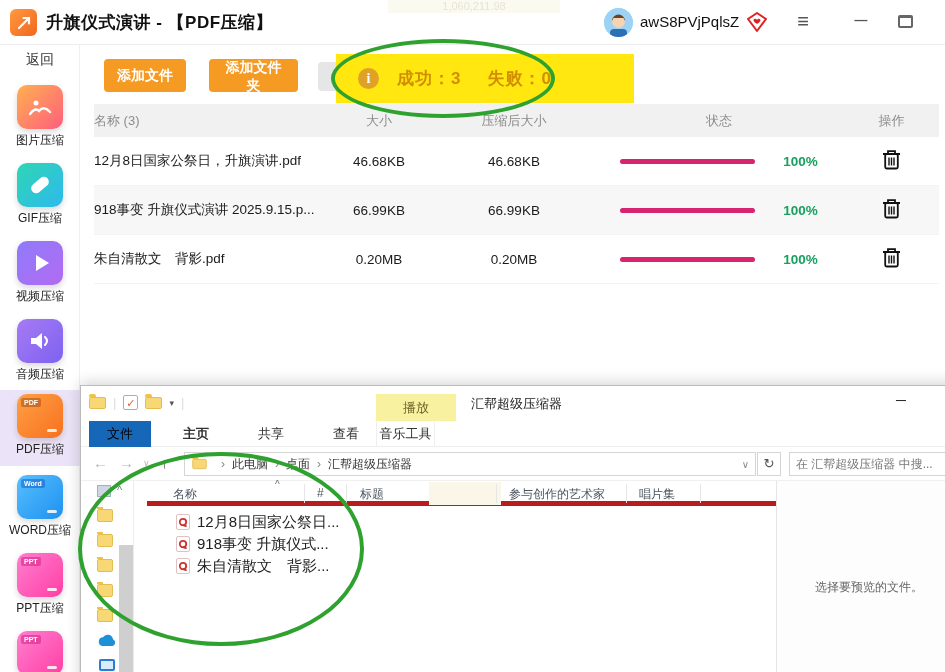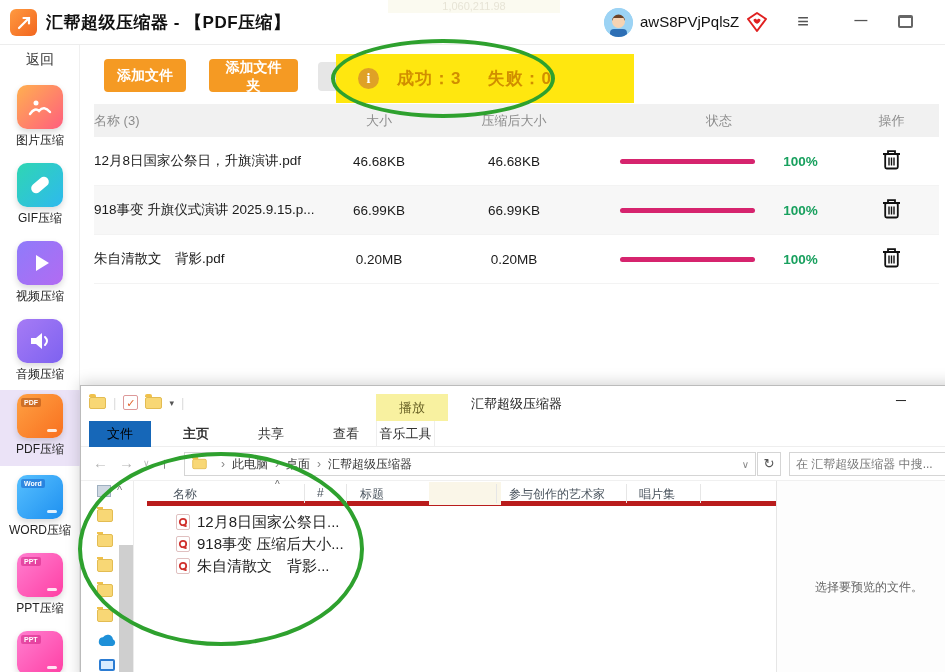--- a/index.html
+++ b/index.html
@@ -79,21 +79,21 @@
   
   .explorer { position:absolute; left:80px; top:385px; width:880px; height:300px; background:#fff;
               border:1px solid #bbb; box-shadow:0 -2px 14px rgba(0,0,0,.18); z-index:10; }
   .ex-titlebar { position:relative; height:35px; background:#fff; }
   .qat { position:absolute; left:8px; top:9px; display:flex; align-items:center; gap:7px; }
   .mini-folder { position:relative; width:17px; height:12px; background:#F8D775; border:1px solid #E3BC52; border-radius:2px; }
   .mini-folder::before { content:""; position:absolute; left:-1px; top:-4px; width:7px; height:3px; background:#F0C14B; border-radius:2px 2px 0 0; }
   .mini-check { width:15px; height:15px; border:1px solid #d99; border-radius:2px; color:#E0622A; font-size:11px;
                 line-height:14px; text-align:center; background:#fff; }
   .qat-sep { color:#ddd; font-size:13px; } .qat-dd { font-size:9px; color:#555; }
-  .play-tab { position:absolute; left:295px; top:8px; width:72px; height:27px; background:#F8F1A0;
+  .play-tab { position:absolute; left:295px; top:8px; width:80px; height:27px; background:#F8F1A0;
               color:#6b6428; font-size:13px; text-align:center; line-height:27px; }
   .ex-title { position:absolute; left:390px; top:9px; font-size:13px; color:#222; }
   .ex-min { position:absolute; left:815px; top:6px; font-size:14px; color:#222; }
   .ex-tabs { position:relative; height:26px; border-bottom:1px solid #eee; font-size:13px; }
   .ex-tab { position:absolute; top:0; height:26px; line-height:26px; text-align:center; color:#333; cursor:pointer; }
   .tab-file { left:8px; width:62px; background:#1667B8; color:#000000; }
   .tab-home { left:85px; width:60px;font-weight:bold; } .tab-share { left:160px; width:60px; }
   .tab-view { left:235px; width:60px; }
   .tab-music { left:295px; width:59px; border-left:1px solid #eee; border-right:1px solid #eee; }
   .ex-addr { position:relative; height:34px; border-bottom:1px solid #f0f0f0; }
@@ -140,21 +140,21 @@
 <div class="stage">
 
   <div>
 
     <div class="titlebar">
       <div class="logo">
         <svg width="16" height="16" viewBox="0 0 16 16">
             <path d="M3 13 L13 3 M7.5 3 H13 V8.5" stroke="#fff" stroke-width="2.2" fill="none" stroke-linecap="round"></path>
           </svg>
       </div>
-      <span class="app-title">汇帮超级压缩器  -  【PDF压缩】</span>
+      <span class="app-title">升旗仪式演讲  -  【PDF压缩】</span>
       <div class="faint-counter">1,060,211.98</div>
 
       <span class="avatar">
         <svg width="29" height="29" viewBox="0 0 29 29">
           <circle cx="14.5" cy="14.5" r="14.5" fill="#9CD3F4"></circle>
           <rect x="6" y="21" width="17" height="9" rx="4" fill="#2D6FB5"></rect>
           <circle cx="14.5" cy="13.5" r="6.5" fill="#F6D3B3"></circle>
           <path d="M8 13 a6.5 6.5 0 0 1 13 0 l-1.5 -3 h-10 z" fill="#6B4226"></path>
         </svg>
       </span>
@@ -391,21 +391,21 @@
           </span>
         <span>12月8日国家公祭日...</span>
       </div>
       <div class="file-row" style="top:52px;">
         <span class="pdficon">
             <svg width="10" height="10" viewBox="0 0 10 10">
               <circle cx="5" cy="5" r="3.2" fill="none" stroke="#D0312D" stroke-width="1.8"></circle>
               <path d="M5 8.2 L8.6 9.4" stroke="#D0312D" stroke-width="1.8"></path>
             </svg>
           </span>
-        <span>918事变 压缩后大小...</span>
+        <span>918事变 升旗仪式...</span>
       </div>
       <div class="file-row" style="top:74px;">
         <span class="pdficon">
             <svg width="10" height="10" viewBox="0 0 10 10">
               <circle cx="5" cy="5" r="3.2" fill="none" stroke="#D0312D" stroke-width="1.8"></circle>
               <path d="M5 8.2 L8.6 9.4" stroke="#D0312D" stroke-width="1.8"></path>
             </svg>
           </span>
         <span>朱自清散文　背影...</span>
       </div>

